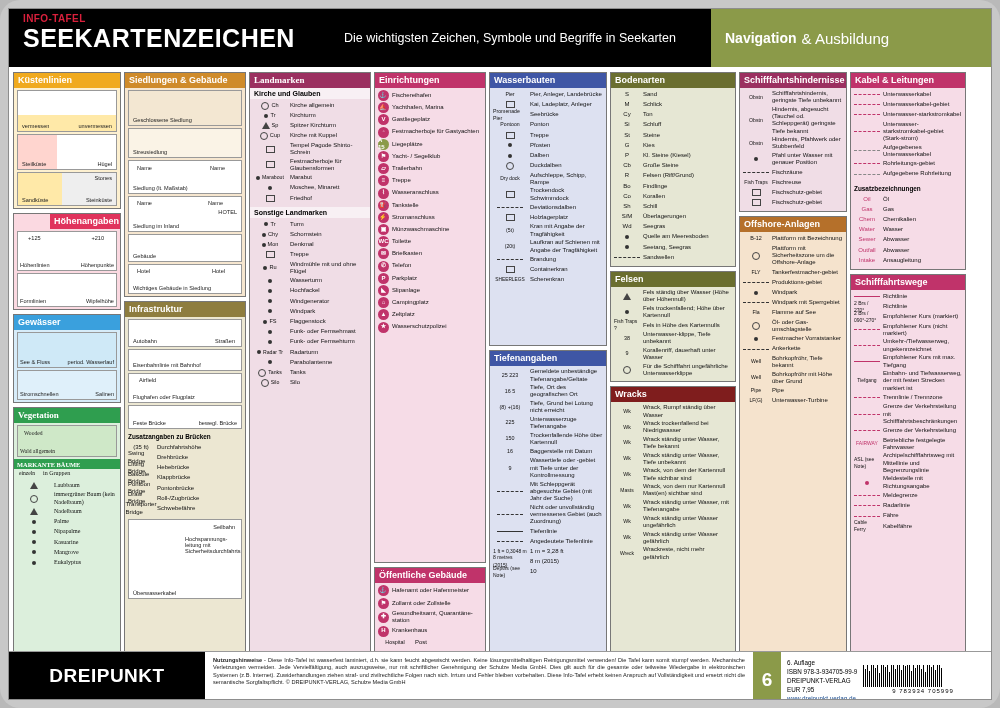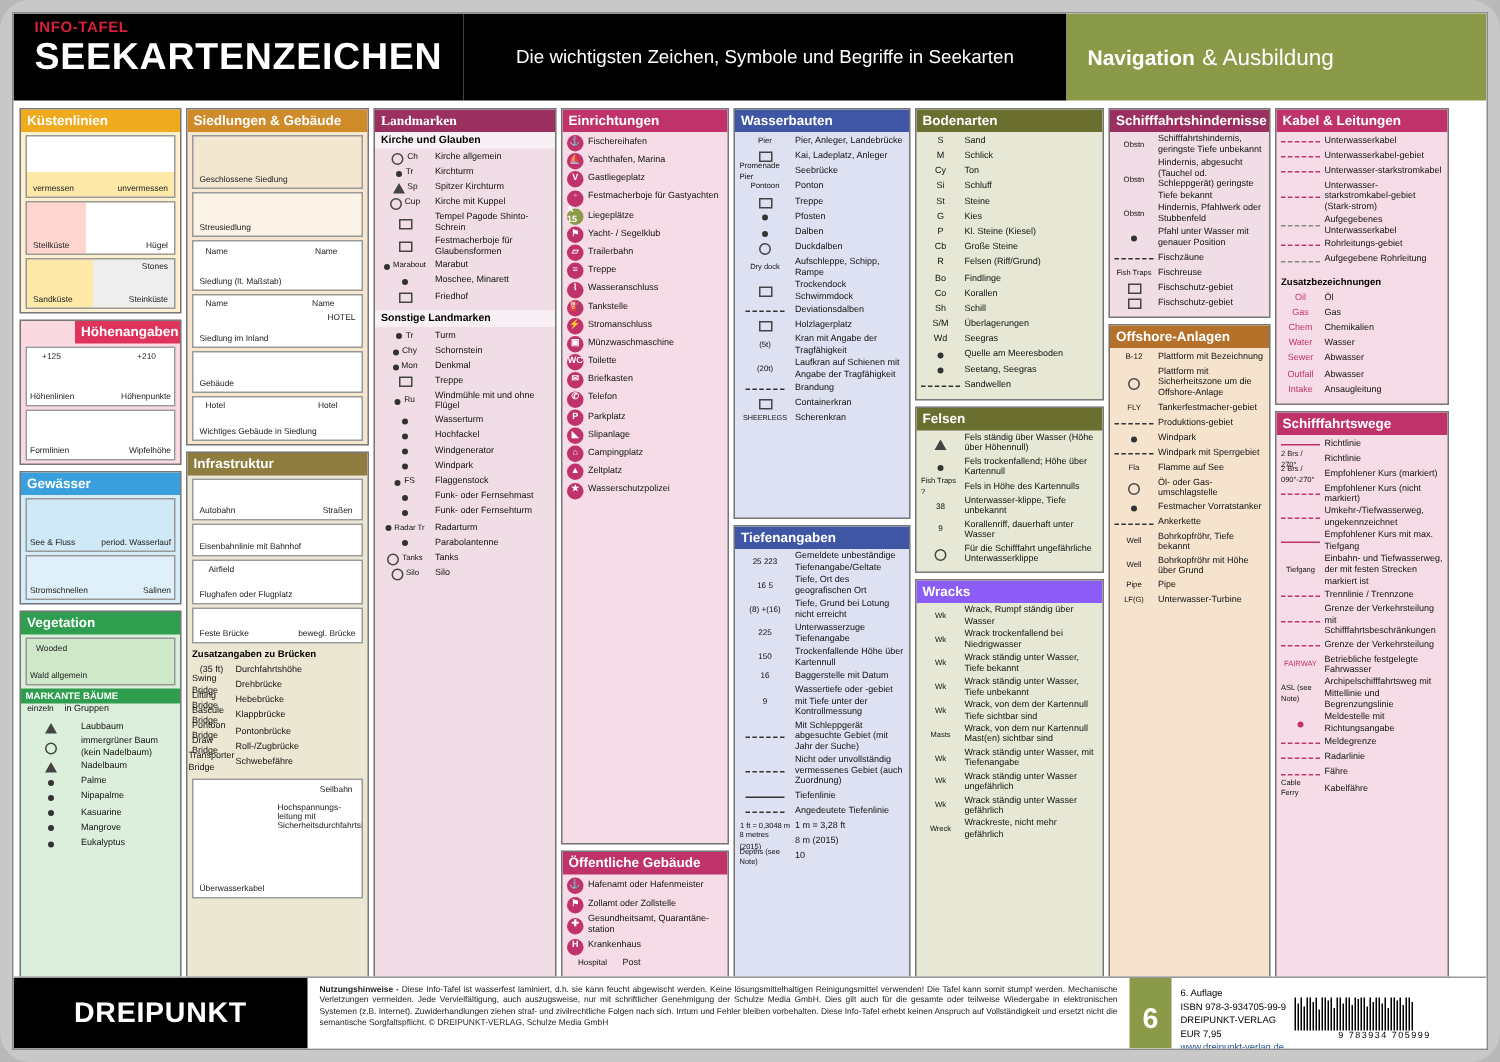--- a/index.html
+++ b/index.html
@@ -114,21 +114,21 @@
   .t-siedl   { background:#cf8b2a; }
   .t-infra   { background:#8e7d3f; }
   .t-land    { background:#9b3060;font-family:Liberation Serif, serif; }
   .t-schutz  { background:#c27b1c; }
   .t-einr    { background:#c0336a; }
   .t-oeff    { background:#c0336a; }
   .t-wasser  { background:#3f56a5; }
   .t-tiefe   { background:#3f56a5; }
   .t-boden   { background:#6a6e2f; }
   .t-felsen  { background:#6a6e2f; }
-  .t-wracks  { background:#8b5cf6; }
+  .t-wracks  { background:#7f1d1d; }
   .t-hinder  { background:#9b3060; }
   .t-offshore{ background:#b5702a; }
   .t-kabel   { background:#c0336a; }
   .t-wege    { background:#c0336a; }
 
   .b-kuesten { background:#fdf0d0; }
   .b-hoehen  { background:#fbd9e1; }
   .b-gewaes  { background:#d7ecf9; }
   .b-veget   { background:#dcefdc; }
   .b-siedl   { background:#f6e6cf; }
@@ -237,21 +237,21 @@
         <div class="imgbox" style="height:36px;background:#cfe9f7;">
           <div class="cap" style="left:2px;bottom:2px;">See &amp; Fluss</div>
           <div class="cap" style="right:2px;bottom:2px;">period. Wasserlauf</div>
         </div>
         <div class="imgbox" style="height:30px;background:#dff0fa;">
           <div class="cap" style="left:2px;bottom:2px;">Stromschnellen</div>
           <div class="cap" style="right:2px;bottom:2px;">Salinen</div>
         </div>
       </div>
 
-      <div class="panel b-veget" style="flex:1;">
+      <div class="panel b-veget" style="flex:1;font-family:Liberation Serif, serif;">
         <div class="panel-title t-veget">Vegetation</div>
         <div class="imgbox" style="height:32px;background:#cfe8c8;">
           <div class="cap" style="left:6px;top:4px;">Wooded</div>
           <div class="cap" style="left:2px;bottom:2px;">Wald allgemein</div>
         </div>
         <div class="hdr2" style="background:#2f9e4f;color:#fff;">MARKANTE BÄUME</div>
         <div class="row two">
           <div class="sym">
                 <span class="small">einzeln</span>
               </div>

